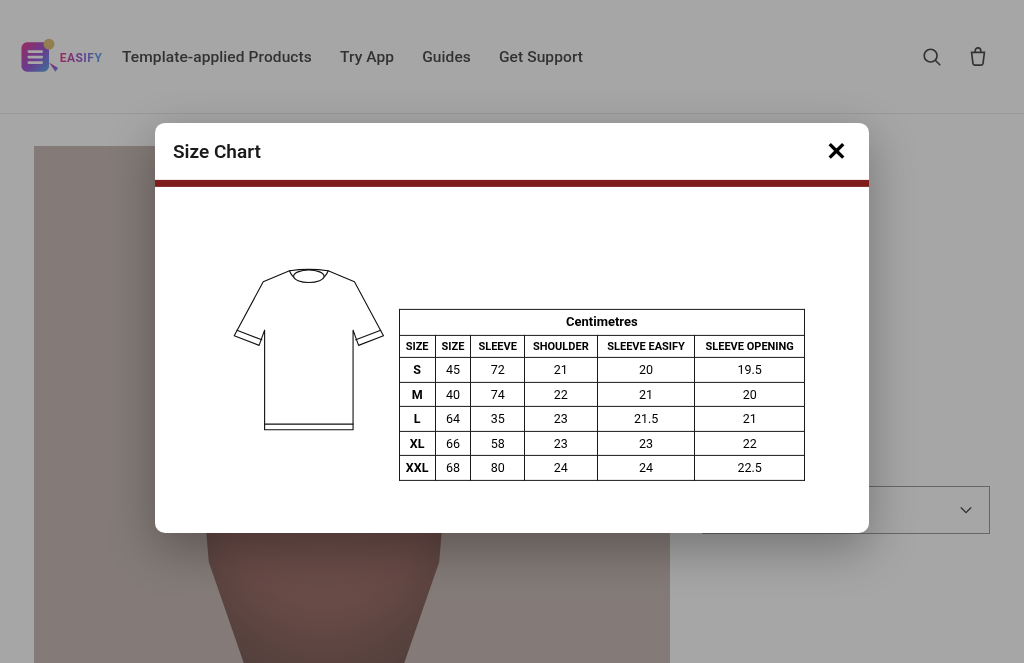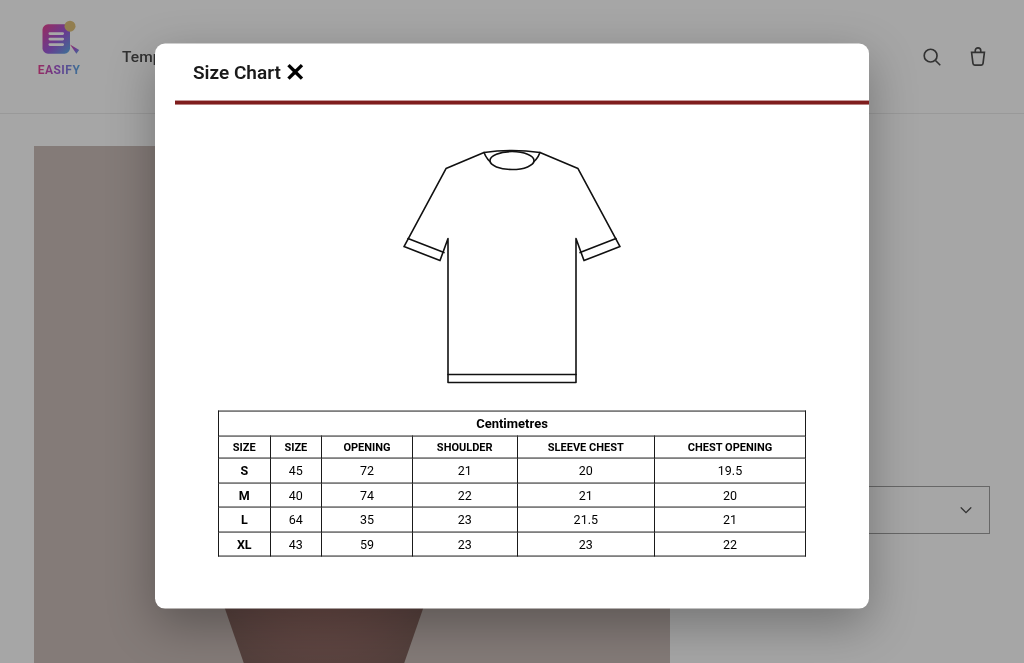--- a/index.html
+++ b/index.html
@@ -16,23 +16,23 @@
     height: 114px;
     display: flex;
     align-items: center;
     padding: 0 34px 0 14px;
     border-bottom: 1px solid #e5e5e5;
   }
   .logo {
     width: 90px;
     height: 80px;
     display: flex;
-    flex-direction: column;
-    align-items: center;
-    justify-content: flex-start;
+    flex-direction: row;
+    align-items: center;
+    justify-content: center;
     margin-right: 18px;
   }
   .logo svg { width: 44px; height: 44px; }
   .logo-text {
     font-size: 12px;
     font-weight: 700;
     letter-spacing: 0.5px;
     background: linear-gradient(90deg,#e61e7b 0%,#8b3dd6 50%,#3aa0e0 100%);
     -webkit-background-clip: text;
     background-clip: text;
@@ -119,31 +119,30 @@
     transform: translate(-50%, -51%);
     width: 714px;
     background: #fff;
     border-radius: 10px;
     box-shadow: 0 16px 48px rgba(0,0,0,0.3);
     overflow: hidden;
   }
   .modal-header {
     display: flex;
     align-items: center;
+    justify-content: space-between;
     padding: 14px 18px 14px 18px;
-    border-bottom: 4px solid #7f1d1d;
-    margin-left: 20px;
+    border-bottom: 7px solid #7f1d1d;
   }
   .modal-title { font-size: 19px; font-weight: 600; color:#1a1a1a; }
   .close-btn { cursor:pointer; font-size:25px; line-height:1; font-weight:700; padding:2px 4px;}
   .modal-body {
     padding: 34px 64px 52px 64px;
     display: flex;
-    flex-direction: column;
-    align-items: center;
+    align-items: flex-end;
   }
   .tshirt-svg { width: 260px; height: 260px; }
   .table-wrapper { width: 588px; margin-top: 12px; }
   table {
     width: 100%;
     border-collapse: collapse;
     font-size: 12.5px;
   }
   table th, table td {
     border: 1px solid #1a1a1a;
@@ -237,24 +236,24 @@
 
     <div class="table-wrapper">
       <table>
         <tbody>
             <tr class="caption-row">
           <td colspan="6">Centimetres</td>
         </tr>
         <tr>
           <th>SIZE</th>
           <th>SIZE</th>
-          <th>OPENING</th>
+          <th>SLEEVE</th>
           <th>SHOULDER</th>
-          <th>SLEEVE CHEST</th>
-          <th>CHEST OPENING</th>
+          <th>SLEEVE EASIFY</th>
+          <th>SLEEVE OPENING</th>
         </tr>
         <tr>
           <td class="size-col">S</td>
           <td>45</td>
           <td>72</td>
           <td>21</td>
           <td>20</td>
           <td>19.5</td>
         </tr>
         <tr>
@@ -268,23 +267,31 @@
         <tr>
           <td class="size-col">L</td>
           <td>64</td>
           <td>35</td>
           <td>23</td>
           <td>21.5</td>
           <td>21</td>
         </tr>
         <tr>
           <td class="size-col">XL</td>
-          <td>43</td>
-          <td>59</td>
+          <td>66</td>
+          <td>58</td>
           <td>23</td>
           <td>23</td>
           <td>22</td>
         </tr>
+        <tr>
+          <td class="size-col">XXL</td>
+          <td>68</td>
+          <td>80</td>
+          <td>24</td>
+          <td>24</td>
+          <td>22.5</td>
+        </tr>
       </tbody>
         </table>
     </div>
   </div>
 </div>
 
 </body></html>

